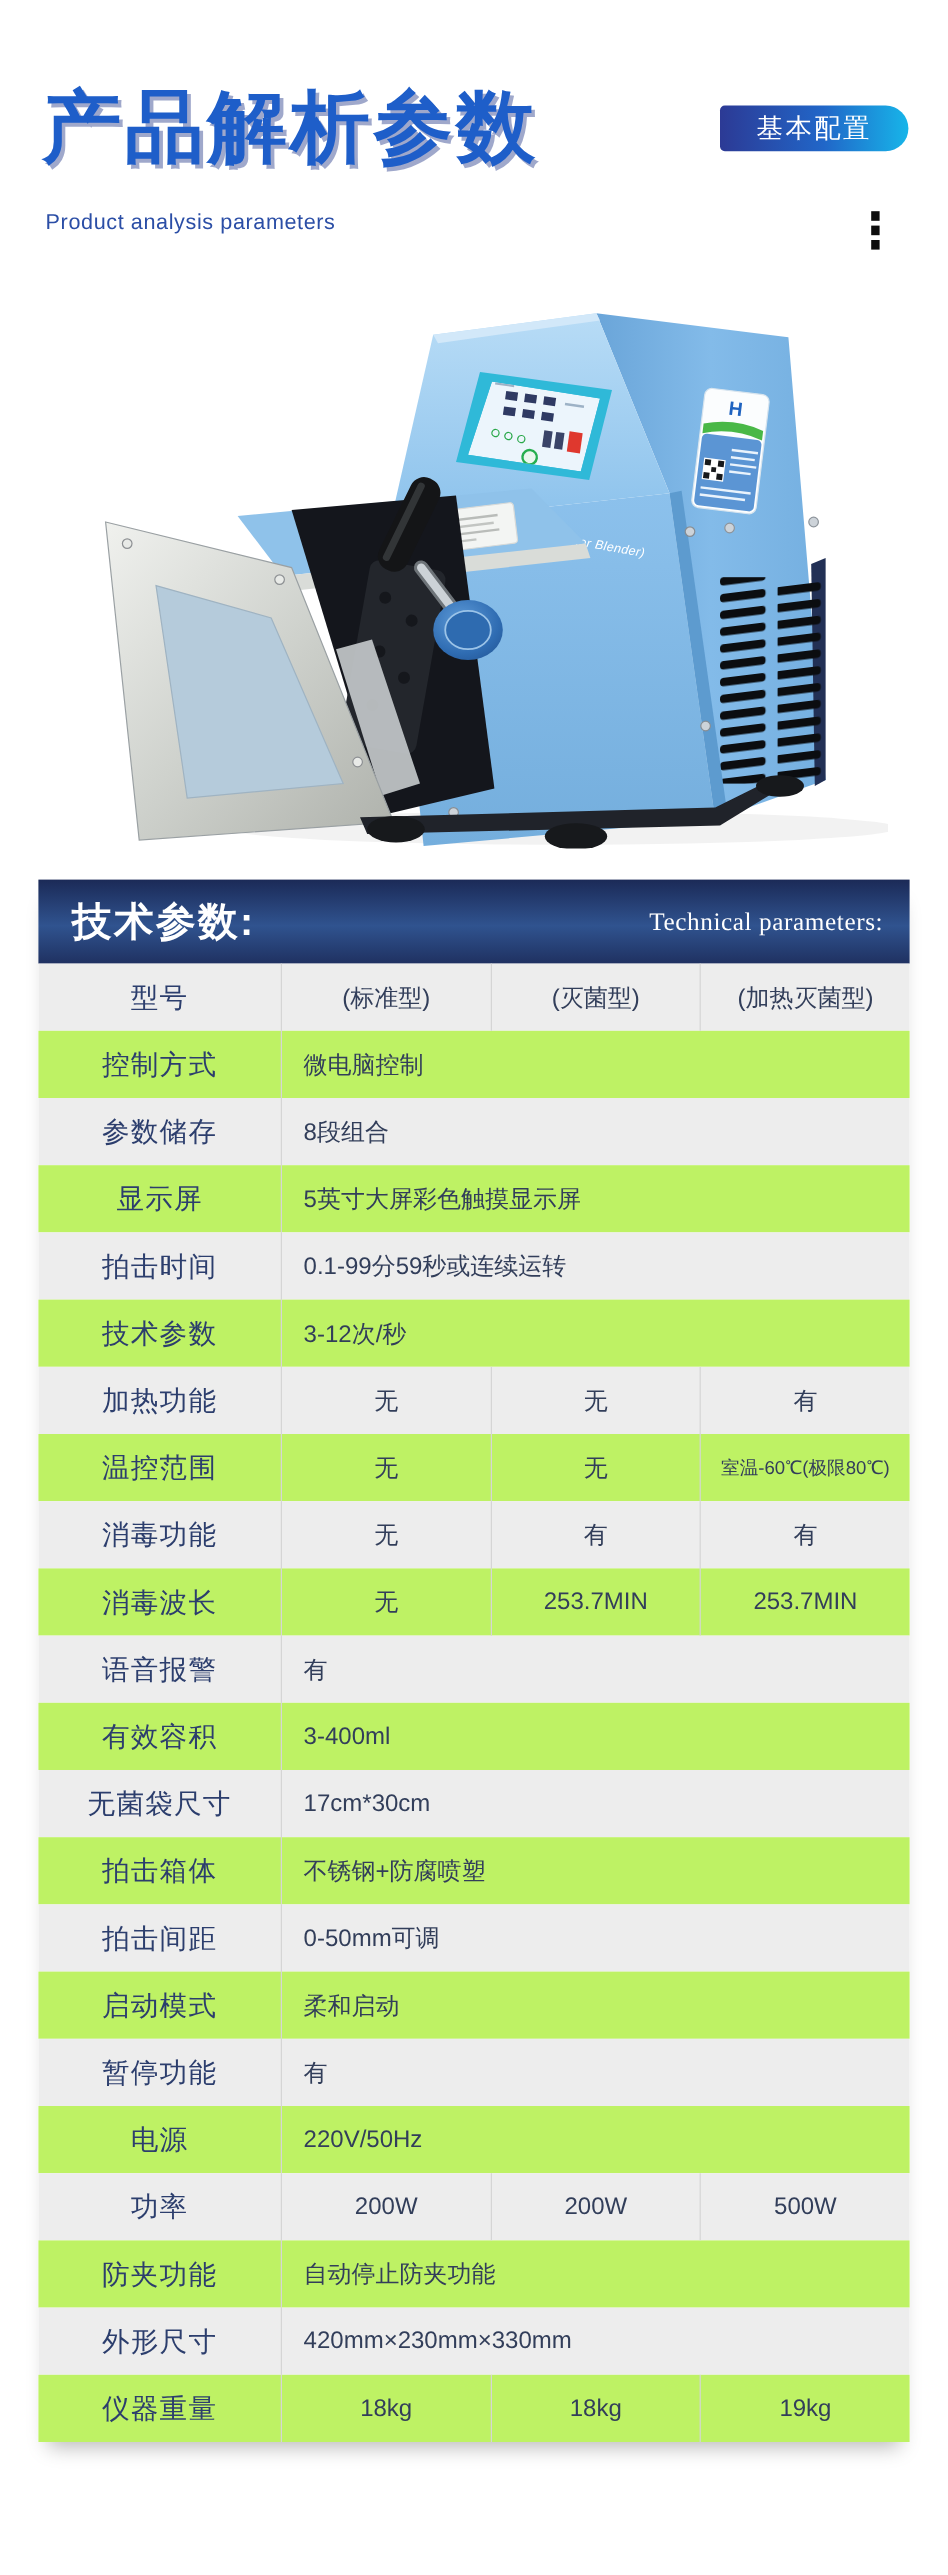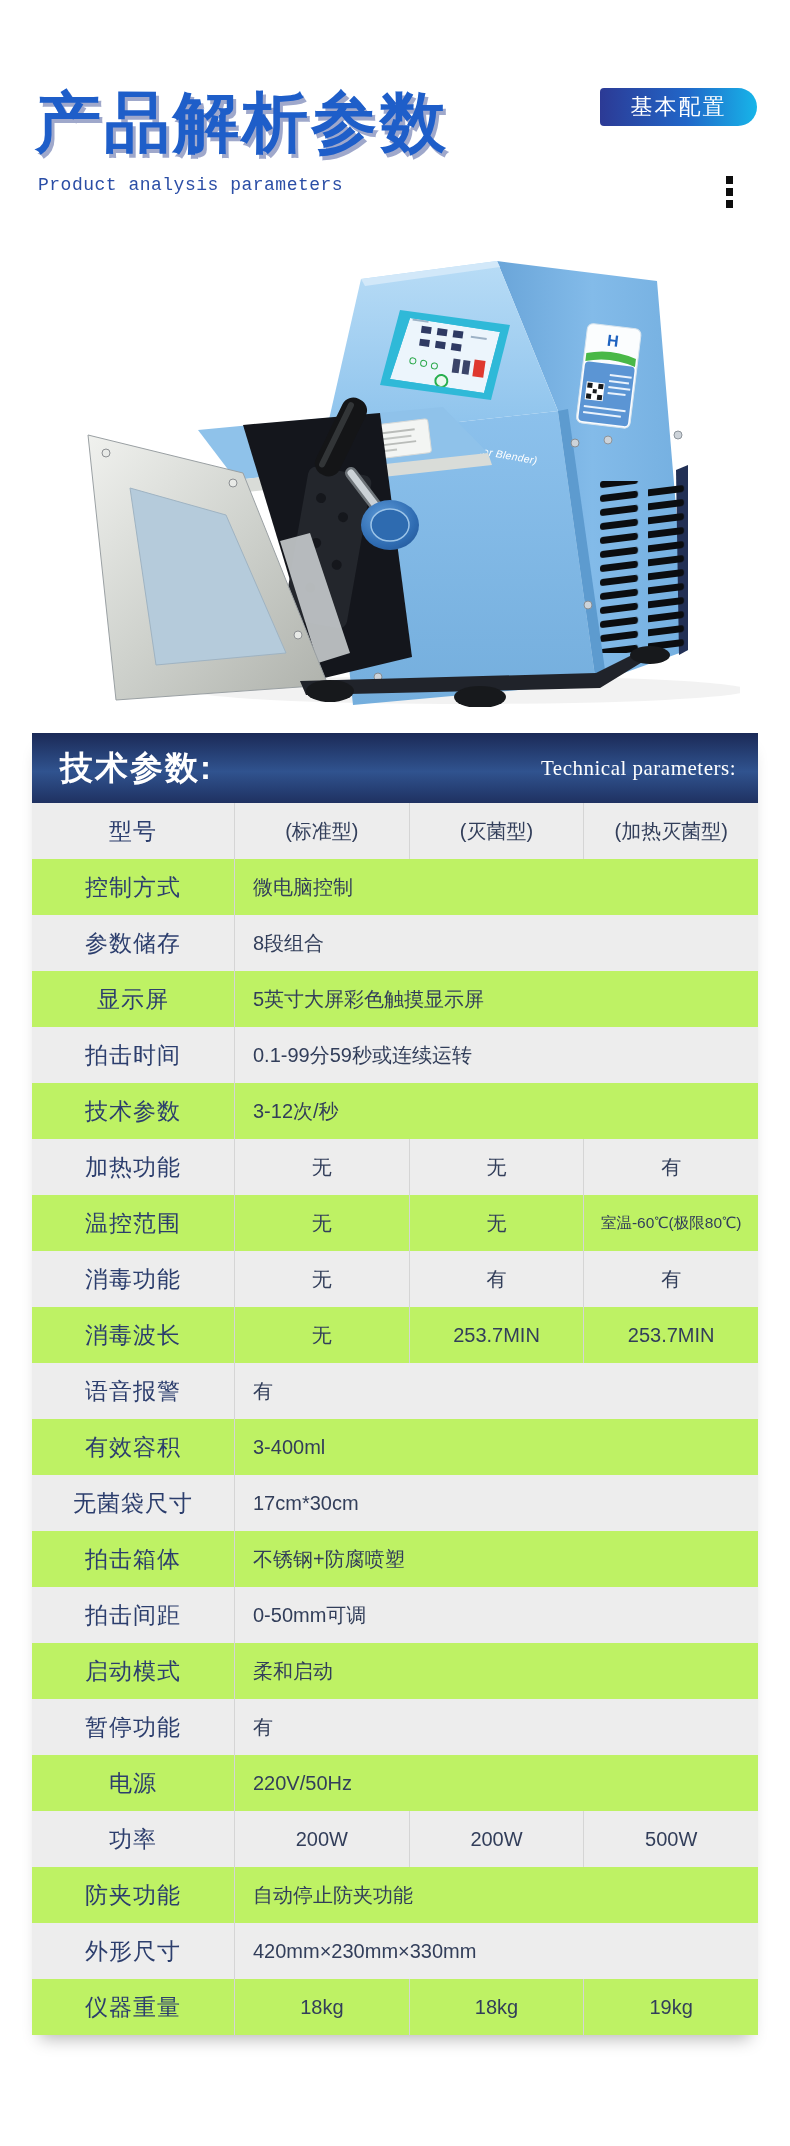--- a/index.html
+++ b/index.html
@@ -2,29 +2,29 @@
 <html><head>
 <meta charset="utf-8">
 <style>
   * { margin:0; padding:0; box-sizing:border-box; }
   html,body { background:#ffffff; }
   body { font-family:"Liberation Sans", sans-serif; }
   .page { position:relative; width:790px; height:2146px; background:#fff; overflow:hidden; }
 
   
   .title {
-    position:absolute; left:35px; top:88px; width:520px;
+    position:absolute; left:35px; top:72px; width:520px;
     font-family:"Liberation Serif", serif; font-weight:bold;
     font-size:66px; line-height:1.05; letter-spacing:3px;
     color:#1e5ec9; text-shadow:3px 4px 0 rgba(42,62,140,.45);
     white-space:nowrap;
   }
   .subtitle {
     position:absolute; left:38px; top:175px;
-    font-family:Liberation Mono, monospace; font-size:18px;
+    font-family:Liberation Sans, sans-serif; font-size:18px;
     color:#2b4ea6; letter-spacing:.5px;
   }
   .badge {
     position:absolute; left:600px; top:88px; width:157px; height:38px;
     border-radius:4px 19px 19px 4px;
     background:linear-gradient(90deg,#2c3a95 0%,#2166c8 55%,#17b5e9 100%);
     color:#fff; font-size:22px; letter-spacing:2px;
     display:flex; align-items:center; justify-content:center;
   }
   .dots { position:absolute; left:726px; top:176px; }

